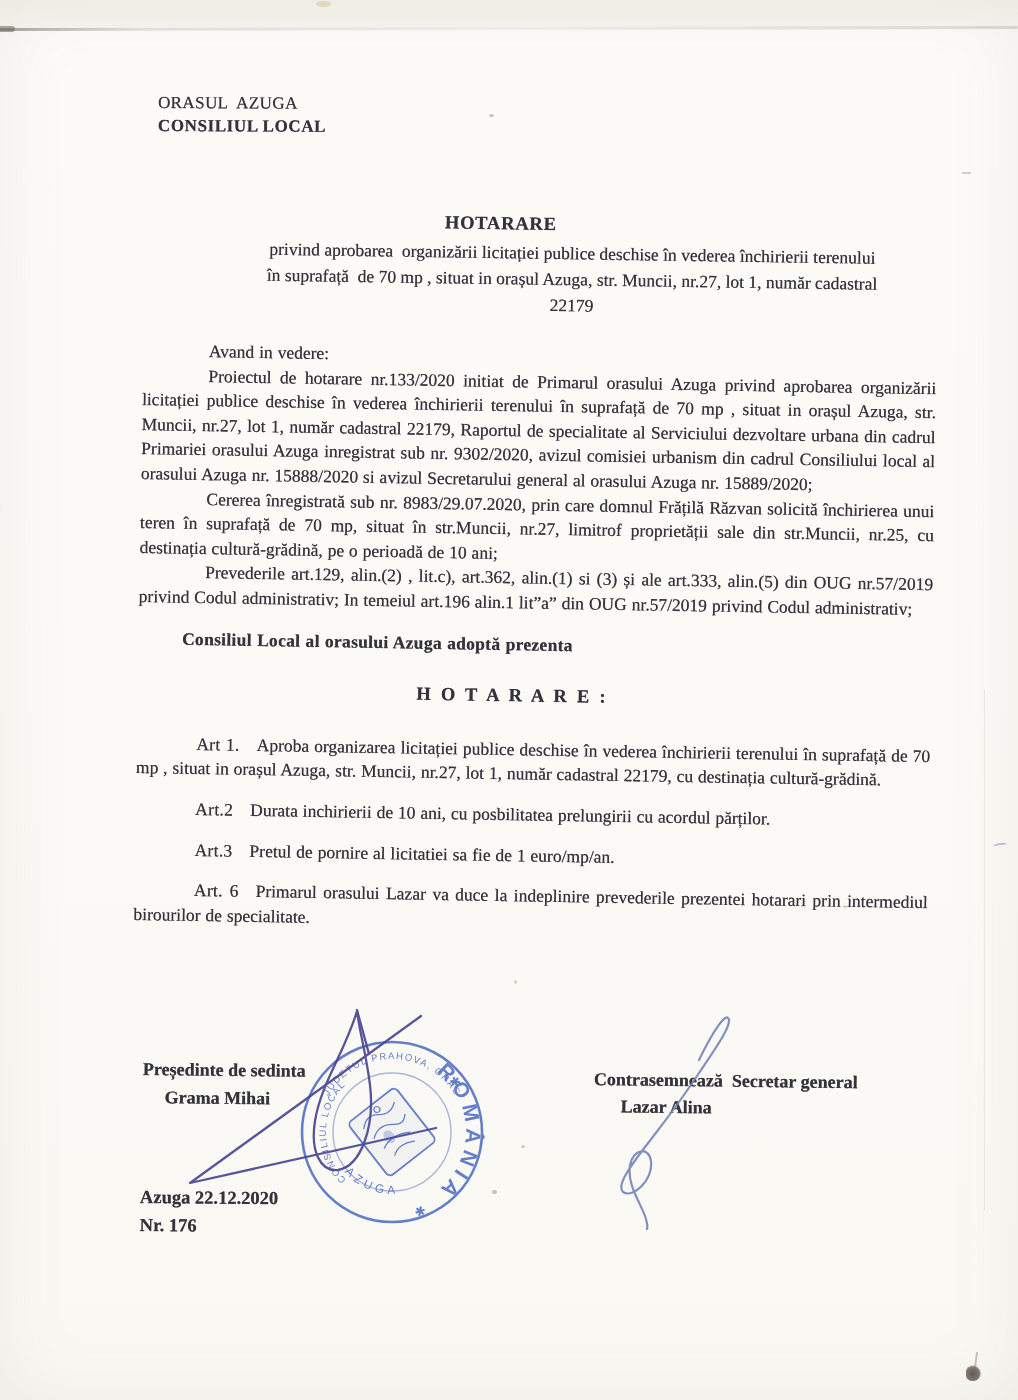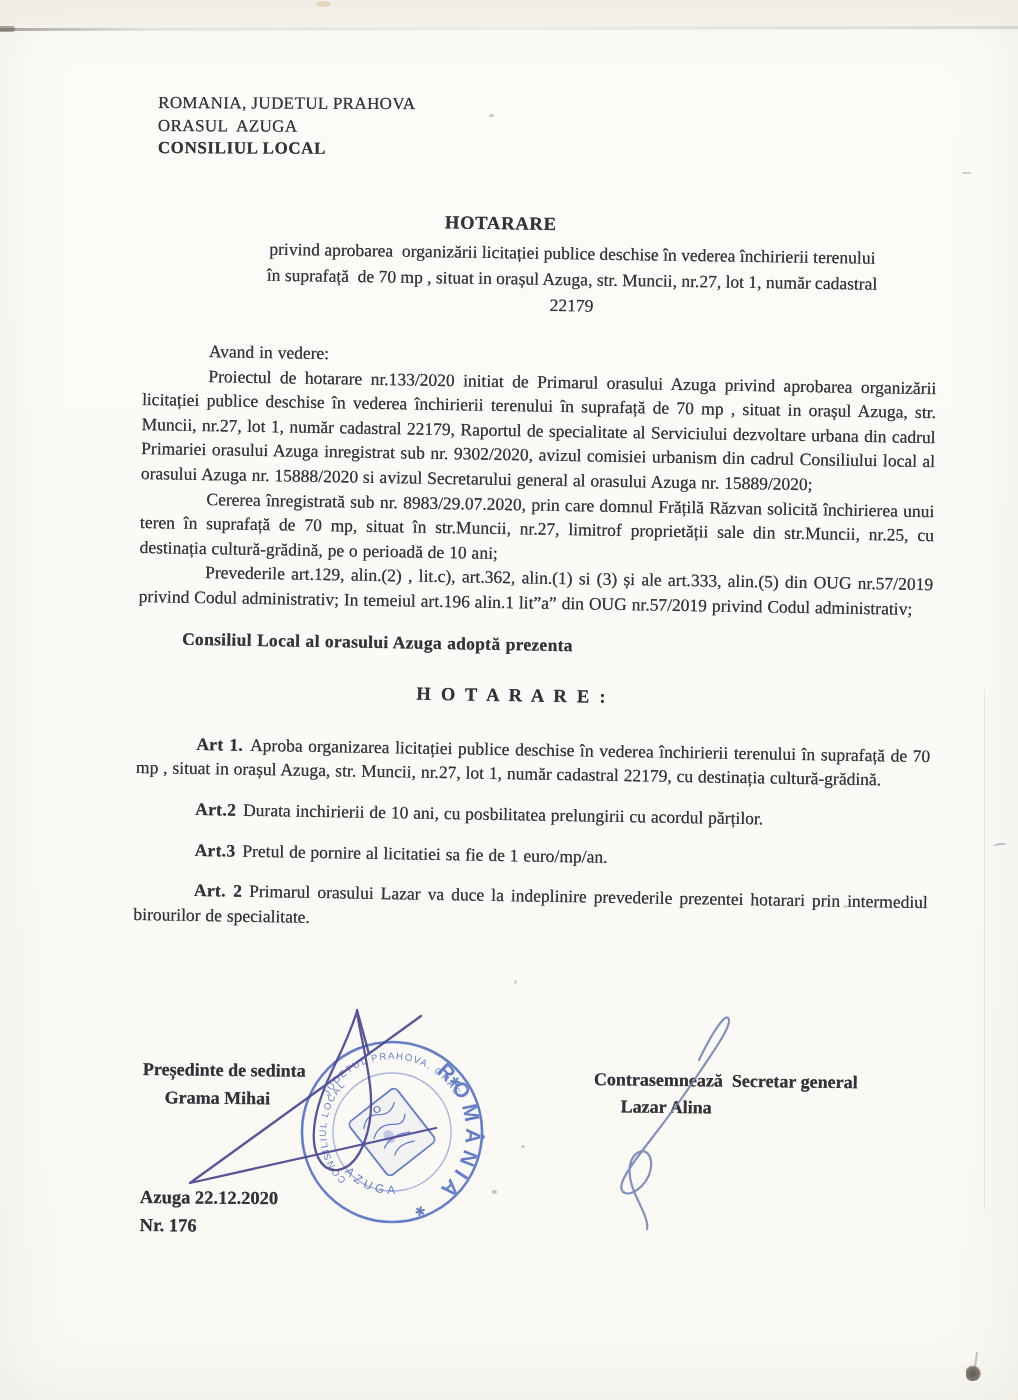--- a/index.html
+++ b/index.html
@@ -23,21 +23,21 @@
   .title-heading{font-weight:bold;font-size:18.5px;letter-spacing:0.8px;padding-right:144px;margin-bottom:3px;}
 
   
   .body-text{position:absolute;left:143px;top:338px;width:794px;font-size:17.5px;line-height:24.6px;transform:rotate(0.95deg);transform-origin:0 0;word-spacing:0.5px;}
   .para{margin:0;text-align:justify;text-indent:66px;}
   .intro{margin:0;text-indent:66px;}
   .adoption{font-weight:bold;margin:17px 0 0 0;text-indent:44px;letter-spacing:0.3px;}
   .decision{font-weight:bold;text-align:center;margin:27px 0 0 0;font-size:18.5px;letter-spacing:2.5px;padding-right:44px;}
   .article{margin:16px 0 0 0;text-align:justify;text-indent:60px;}
   .article.first{margin-top:29px;}
-  .art-label{font-weight:bold;margin-right:7px;letter-spacing:0.3px;}
+  .art-label{font-weight:normal;margin-right:17px;letter-spacing:0.3px;}
 
   
   .sig-left{position:absolute;left:143px;top:1055px;font-weight:bold;font-size:18px;line-height:28px;transform:rotate(0.6deg);transform-origin:0 0;}
   .sig-left .name{margin-left:22px;}
   .sig-right{position:absolute;left:594px;top:1066px;font-weight:bold;font-size:18px;line-height:27px;transform:rotate(0.7deg);transform-origin:0 0;}
   .sig-right .name{margin-left:27px;}
   .footer{position:absolute;left:140px;top:1183px;font-weight:bold;font-size:18.5px;line-height:28px;transform:rotate(0.5deg);transform-origin:0 0;}
 
   .stamp-svg{position:absolute;left:296px;top:1036px;z-index:3;opacity:0.85;}
   .overlay-svg{position:absolute;left:0;top:0;z-index:4;pointer-events:none;}
@@ -74,21 +74,20 @@
   <div class="art speck-3"></div>
   <div class="art speck-4"></div>
   <div class="art tilde-right"></div>
   <div class="art fold-right"></div>
   <div class="art dot-mid"></div>
   <div class="art dot-mid2"></div>
   <div class="art smudge-br"></div>
   <div class="art smudge-tail"></div>
 
   <div class="header t">
-    <div>ROMANIA, JUDETUL PRAHOVA</div>
     <div class="ws-keep">ORASUL  AZUGA</div>
     <div class="bold">CONSILIUL LOCAL</div>
   </div>
 
   <div class="title-block t">
     <div class="title-heading">HOTARARE</div>
     <div class="ws-keep">privind aprobarea  organizării licitației publice deschise în vederea închirierii terenului</div>
     <div class="ws-keep">în suprafață  de 70 mp , situat in orașul Azuga, str. Muncii, nr.27, lot 1, număr cadastral</div>
     <div>22179</div>
   </div>
@@ -98,21 +97,21 @@
     <p class="para">Proiectul de hotarare nr.133/2020 initiat de Primarul orasului Azuga privind aprobarea organizării licitației publice deschise în vederea închirierii terenului în suprafață de 70 mp , situat in orașul Azuga, str. Muncii, nr.27, lot 1, număr cadastral 22179, Raportul de specialitate al Serviciului dezvoltare urbana din cadrul Primariei orasului Azuga inregistrat sub nr. 9302/2020, avizul comisiei urbanism din cadrul Consiliului local al orasului Azuga nr. 15888/2020 si avizul Secretarului general al orasului Azuga nr. 15889/2020;</p>
     <p class="para">Cererea înregistrată sub nr. 8983/29.07.2020, prin care domnul Frățilă Răzvan solicită închirierea unui teren în suprafață de 70 mp, situat în str.Muncii, nr.27, limitrof proprietății sale din str.Muncii, nr.25, cu destinația cultură-grădină, pe o perioadă de 10 ani;</p>
     <p class="para">Prevederile art.129, alin.(2) , lit.c), art.362, alin.(1) si (3) și ale art.333, alin.(5) din OUG nr.57/2019 privind Codul administrativ; In temeiul art.196 alin.1 lit”a” din OUG nr.57/2019 privind Codul administrativ;</p>
 
     <p class="adoption">Consiliul Local al orasului Azuga adoptă prezenta</p>
     <p class="decision">H O T A R A R E :</p>
 
     <p class="article first"><span class="art-label">Art 1.</span><span>Aproba organizarea licitației publice deschise în vederea închirierii terenului în suprafață de 70 mp , situat in orașul Azuga, str. Muncii, nr.27, lot 1, număr cadastral 22179, cu destinația cultură-grădină.</span></p>
     <p class="article"><span class="art-label">Art.2</span><span>Durata inchirierii de 10 ani, cu posbilitatea prelungirii cu acordul părților.</span></p>
     <p class="article"><span class="art-label">Art.3</span><span>Pretul de pornire al licitatiei sa fie de 1 euro/mp/an.</span></p>
-    <p class="article"><span class="art-label">Art. 2</span><span>Primarul orasului Lazar va duce la indeplinire prevederile prezentei hotarari prin intermediul birourilor de specialitate.</span></p>
+    <p class="article"><span class="art-label">Art. 6</span><span>Primarul orasului Lazar va duce la indeplinire prevederile prezentei hotarari prin intermediul birourilor de specialitate.</span></p>
   </div>
 
   <div class="sig-left t">
     <div>Președinte de sedinta</div>
     <div class="name">Grama Mihai</div>
   </div>
 
   <div class="sig-right t">
     <div class="ws-keep">Contrasemnează  Secretar general</div>
     <div class="name">Lazar Alina</div>

